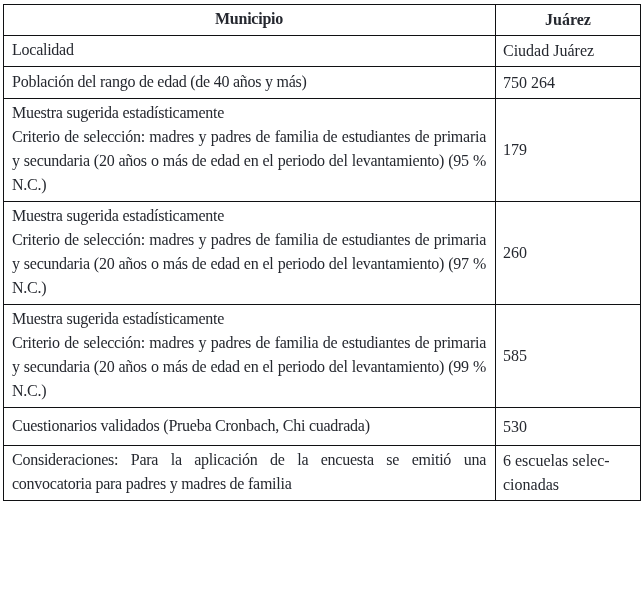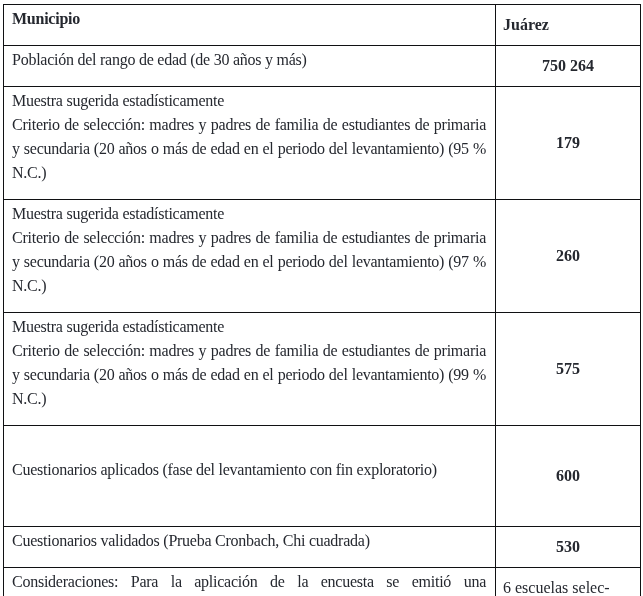--- a/index.html
+++ b/index.html
@@ -26,29 +26,29 @@
     border: 1.6px solid #101113;
     vertical-align: middle;
     font-size: 16px;
     line-height: 24px;
     color: #25282f;
     white-space: pre-line;
     overflow: hidden;
   }
   td.label-cell {
     text-align: justify;
-    padding: 2px 9px 14px 8px;
+    padding: 2px 9px 4px 8px;
     letter-spacing: -0.25px;
   }
   td.value-cell {
     padding: 2px 7px;
   }
-  td.align-center { text-align: center; font-weight: bold; }
+  td.align-center { text-align: left; }
   td.align-left   { text-align: left; }
-  td.header       { font-weight: bold; }
+  td.header       { font-weight: bold; text-align: center; }
 
   
   tr:nth-child(1)  { height: 27px; }
   tr:nth-child(2)  { height: 27px; }
   tr:nth-child(3)  { height: 32px; }
   tr:nth-child(4)  { height: 101px; }
   tr:nth-child(5)  { height: 101px; }
   tr:nth-child(6)  { height: 101px; }
   tr:nth-child(7)  { height: 38px; }
   tr:nth-child(8)  { height: 38px; }
@@ -62,41 +62,41 @@
   <colgroup>
     <col class="col-label">
     <col class="col-value">
   </colgroup>
   <tbody>
       <tr>
         <td class="label-cell header">Municipio</td>
         <td class="value-cell align-left header">Juárez</td>
       </tr>
       <tr>
-        <td class="label-cell">Población del rango de edad (de 30 años y más)</td>
+        <td class="label-cell">Localidad</td>
+        <td class="value-cell align-left">Ciudad Juárez</td>
+      </tr>
+      <tr>
+        <td class="label-cell">Población del rango de edad (de 40 años y más)</td>
         <td class="value-cell align-center">750 264</td>
       </tr>
       <tr>
         <td class="label-cell">Muestra sugerida estadísticamente
 Criterio de selección: madres y padres de familia de estudiantes de primaria y secundaria (20 años o más de edad en el periodo del levantamiento) (95 % N.C.)</td>
         <td class="value-cell align-center">179</td>
       </tr>
       <tr>
         <td class="label-cell">Muestra sugerida estadísticamente
 Criterio de selección: madres y padres de familia de estudiantes de primaria y secundaria (20 años o más de edad en el periodo del levantamiento) (97 % N.C.)</td>
         <td class="value-cell align-center">260</td>
       </tr>
       <tr>
         <td class="label-cell">Muestra sugerida estadísticamente
 Criterio de selección: madres y padres de familia de estudiantes de primaria y secundaria (20 años o más de edad en el periodo del levantamiento) (99 % N.C.)</td>
-        <td class="value-cell align-center">575</td>
-      </tr>
-      <tr>
-        <td class="label-cell">Cuestionarios aplicados (fase del levantamiento con fin exploratorio)</td>
-        <td class="value-cell align-center">600</td>
+        <td class="value-cell align-center">585</td>
       </tr>
       <tr>
         <td class="label-cell">Cuestionarios validados (Prueba Cronbach, Chi cuadrada)</td>
         <td class="value-cell align-center">530</td>
       </tr>
       <tr>
         <td class="label-cell">Consideraciones: Para la aplicación de la encuesta se emitió una convocatoria para padres y madres de familia</td>
         <td class="value-cell align-left">6 escuelas selec-
 cionadas</td>
       </tr>

